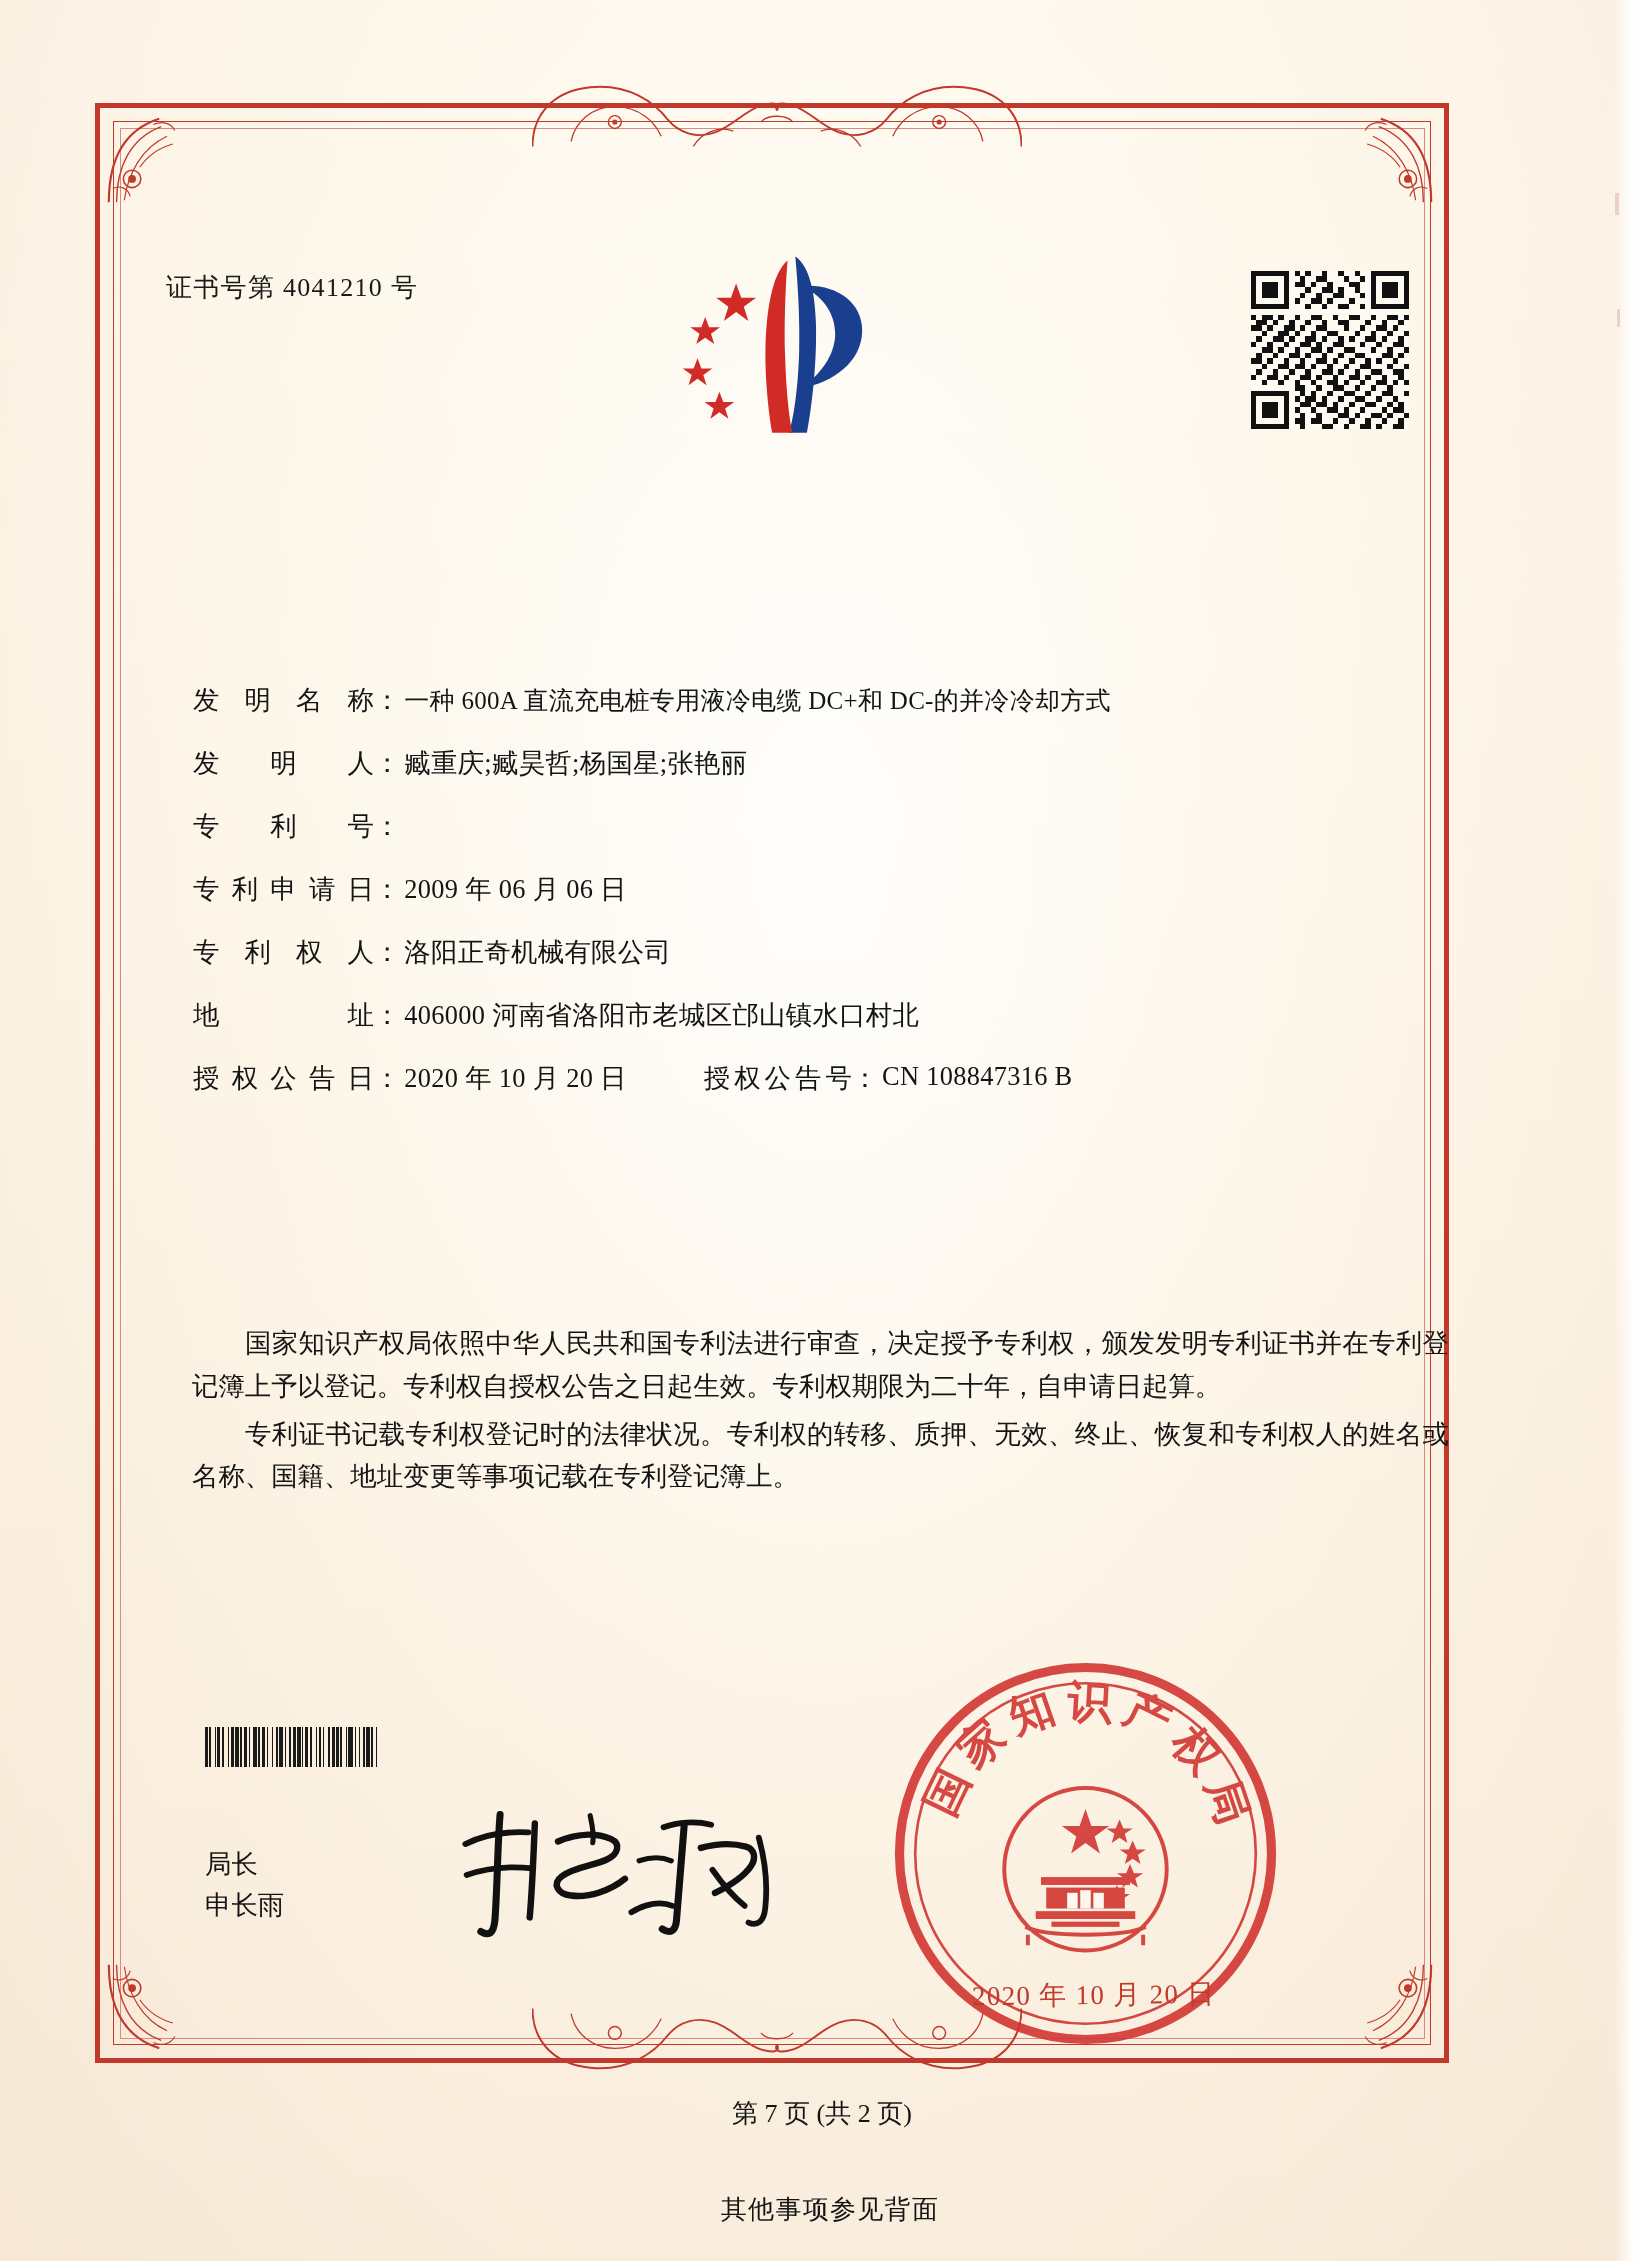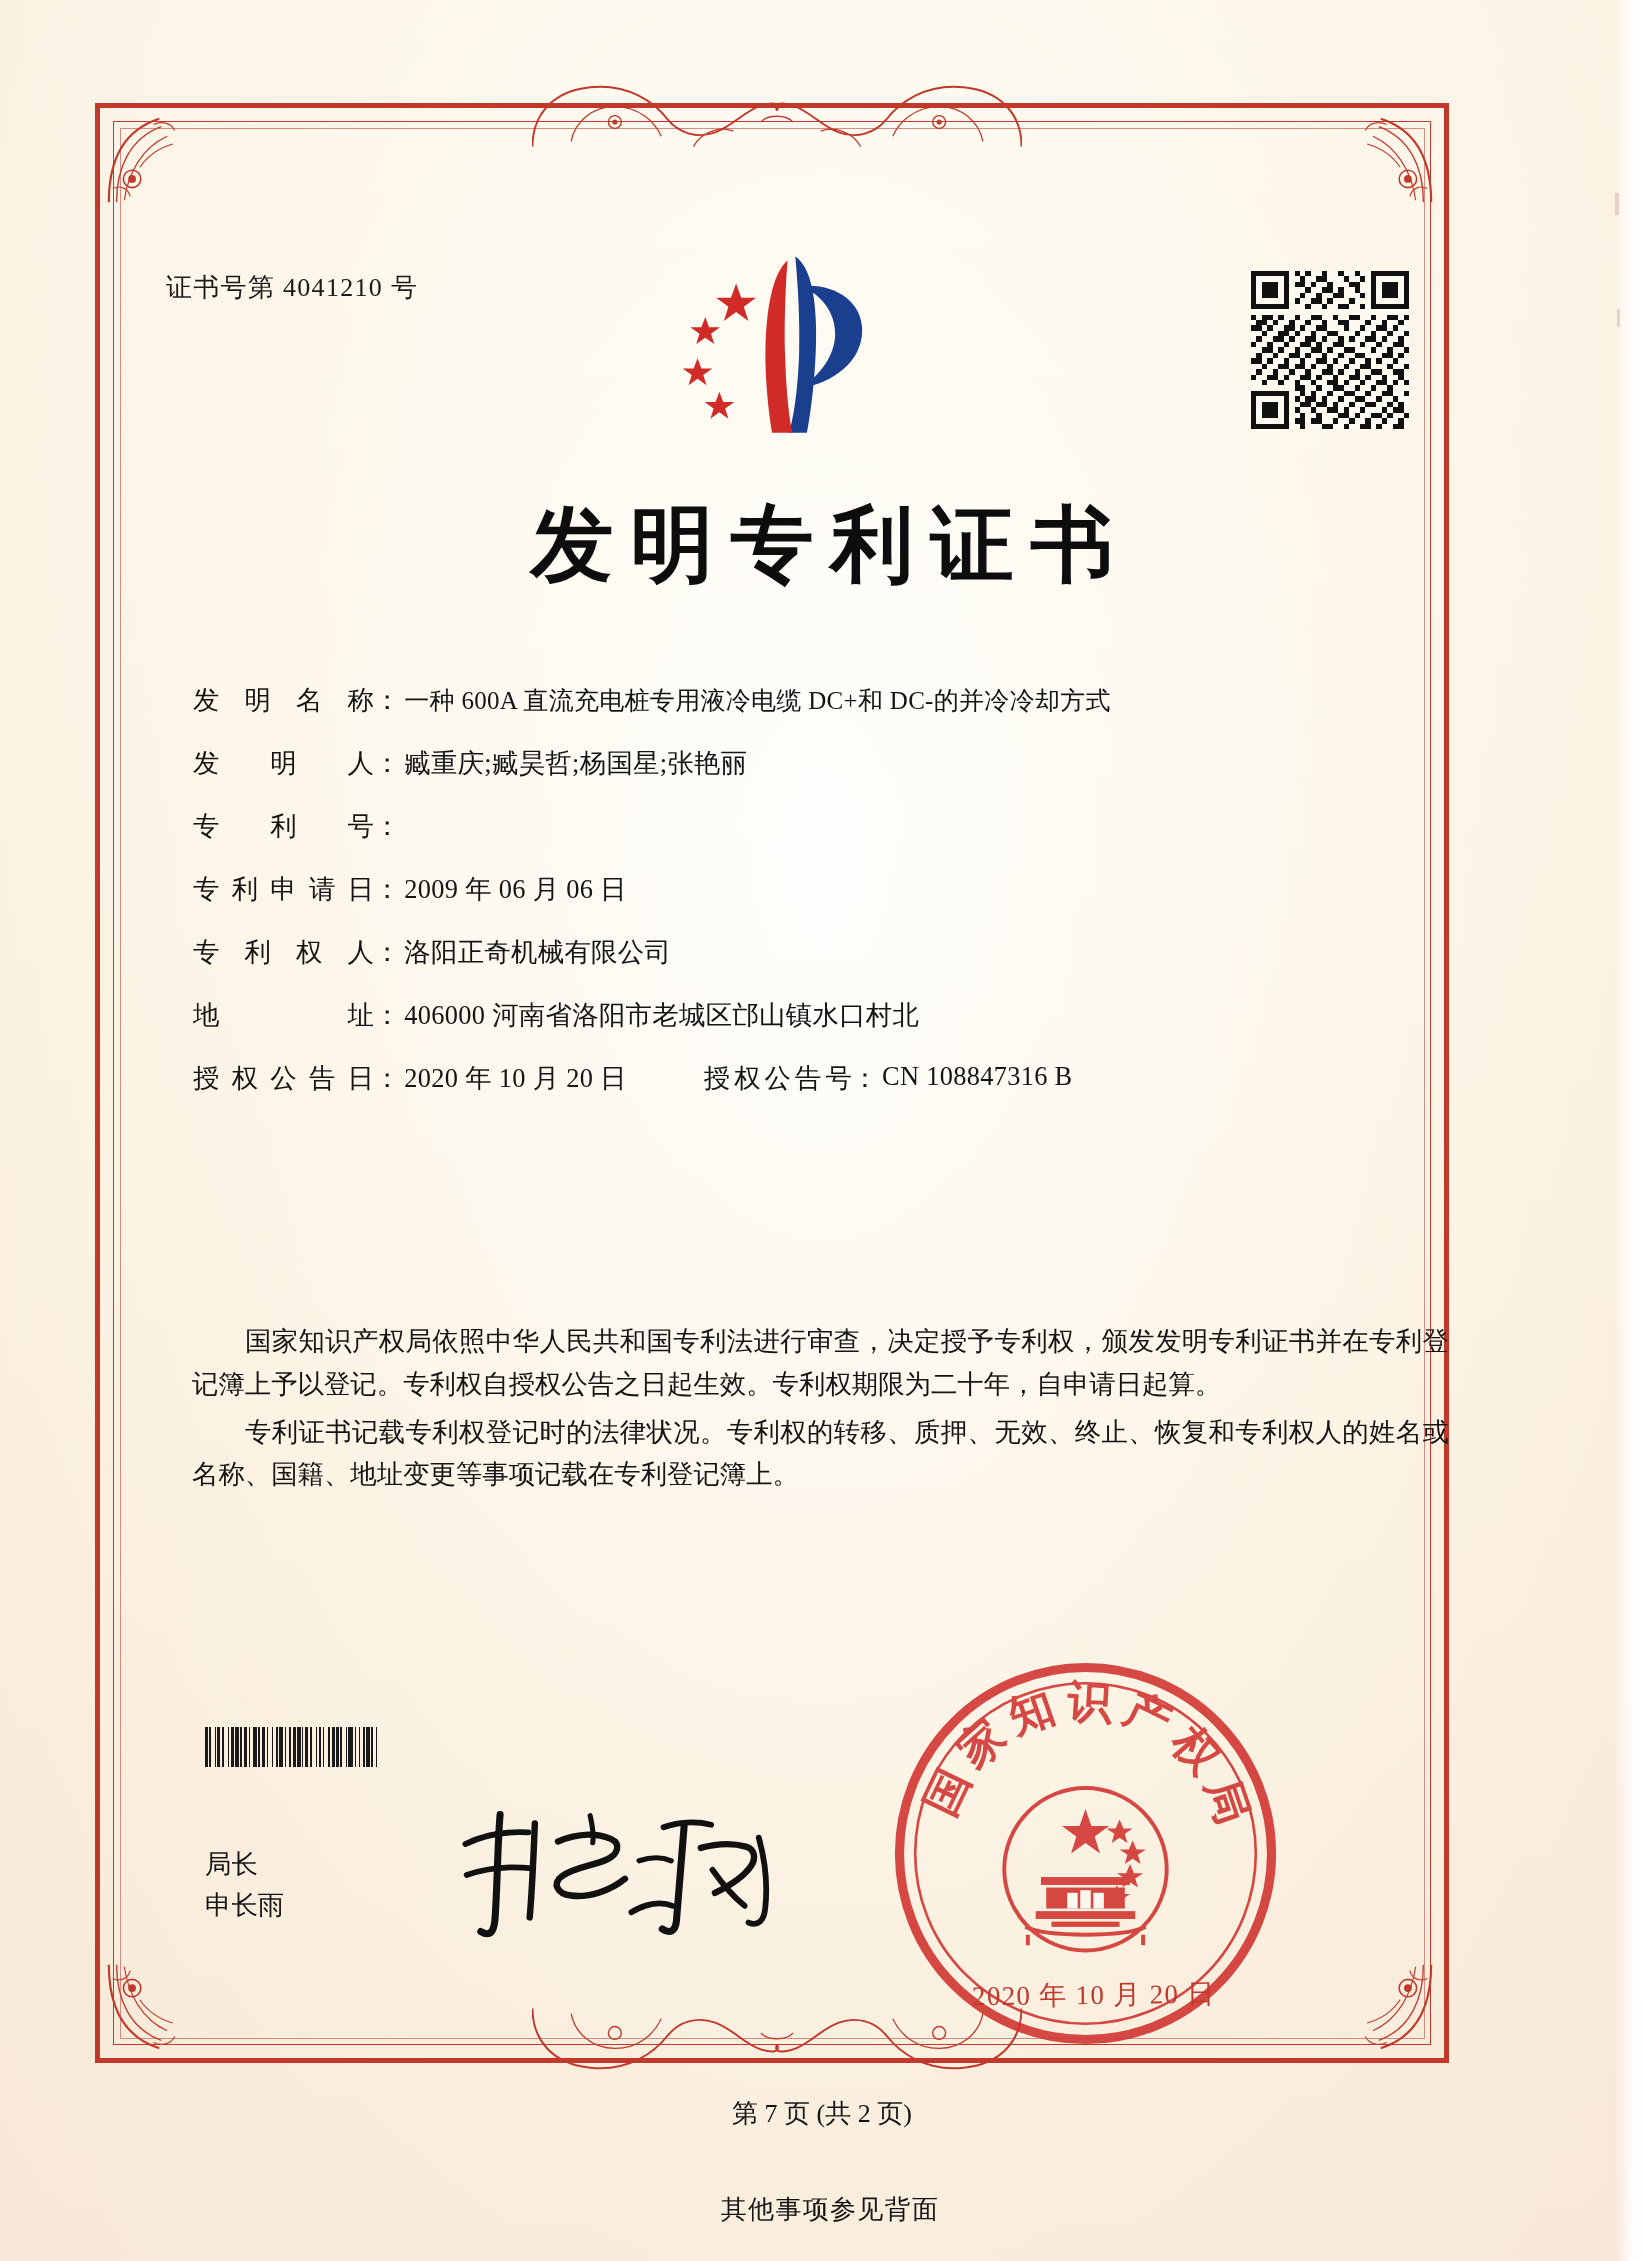--- a/index.html
+++ b/index.html
@@ -169,21 +169,20 @@
     left: 192px; top: 1322px;
     width: 1257px;
     font-size: 26.4px;
     line-height: 1.62;
     color: #141414;
     text-align: justify;
   }
   .paragraphs p {
     margin: 0 0 5.2px 0;
     text-indent: 53px;
-    font-family: Liberation Mono, monospace;
   }
 
   
   .barcode {
     position: absolute;
     left: 205px; top: 1727px;
     width: 400px; height: 40px;
     display: flex;
     align-items: stretch;
   }
@@ -570,21 +569,20 @@
         <rect x="9" y="28" width="1" height="1"></rect>
           <rect x="13" y="28" width="2" height="1"></rect>
           <rect x="17" y="28" width="1" height="1"></rect>
           <rect x="20" y="28" width="2" height="1"></rect>
           <rect x="23" y="28" width="1" height="1"></rect>
           <rect x="26" y="28" width="2" height="1"></rect>
       </g>
     </svg>
   </div>
 
-  <div class="main-title">发明专利证书</div>
 
   <div class="fields">
     <div class="field-row">
       <span class="field-label">
           <span>发</span>
           <span>明</span>
           <span>名</span>
           <span>称</span>
         </span>
       <span class="field-colon">：</span>

